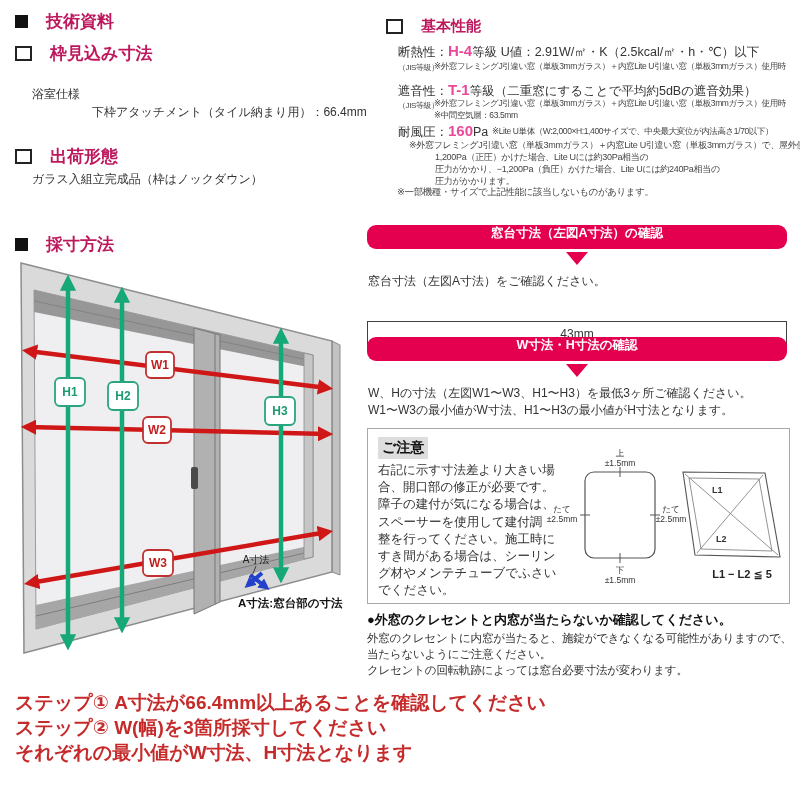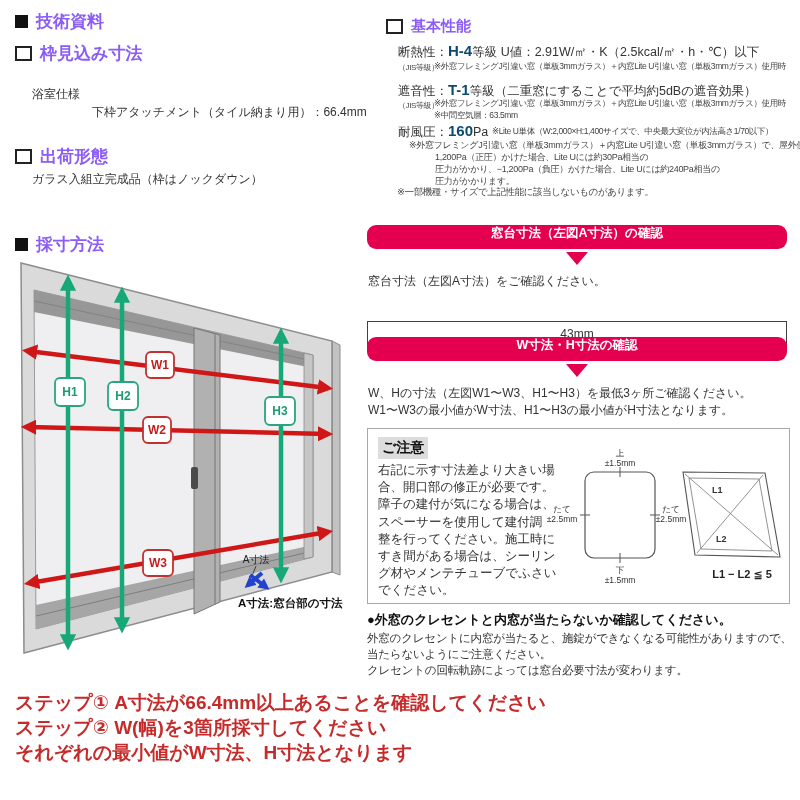--- a/index.html
+++ b/index.html
@@ -1,29 +1,29 @@
 <!DOCTYPE html>
 <html><head>
 <meta charset="utf-8">
 <style>
   html,body{margin:0;padding:0;background:#fff;}
   #root{position:relative;width:800px;height:800px;background:#fff;overflow:hidden;
         font-family:"Liberation Sans","DejaVu Sans",sans-serif;color:#222;}
   .abs{position:absolute;}
   .pre{white-space:pre-line;}
   
-  .h-big{font-size:17px;font-weight:bold;color:#8b5cf6;display:flex;align-items:center;gap:8px;white-space:nowrap;}
+  .h-big{font-size:17px;font-weight:bold;color:#be185d;display:flex;align-items:center;gap:18px;white-space:nowrap;}
   .sq{display:inline-block;width:13px;height:13px;flex:0 0 13px;}
   .sq-filled{background:#111;}
   .sq-open{background:#fff;border:2px solid #222;width:11px;height:11px;}
   .body12{font-size:12px;color:#333;}
   
   #perf-title{left:386px;top:17px;font-size:15px;}
   .perf-row{font-size:12.5px;color:#333;white-space:nowrap;}
-  .perf-grade{font-size:15px;font-weight:bold;color:#0c4a6e;}
+  .perf-grade{font-size:15px;font-weight:bold;color:#ec4899;}
   .note{font-size:8.5px;letter-spacing:-0.4px;color:#444;white-space:nowrap;}
   .note-wrap{font-size:9px;letter-spacing:-0.3px;color:#444;line-height:12px;}
   
   .pink-hdr{width:420px;height:24px;border-radius:9px;background:#e5004f;color:#fff;
             font-size:12.5px;font-weight:bold;text-align:center;line-height:17px;}
   .tri-down{width:0;height:0;border-left:11px solid transparent;border-right:11px solid transparent;
             border-top:13px solid #e5004f;}
   #sill-value-box{left:367px;top:294px;width:418px;height:24px;border:1px solid #404040;
                   text-align:center;line-height:24px;font-size:12px;color:#333;background:#fff;margin-top:27px;}
   

